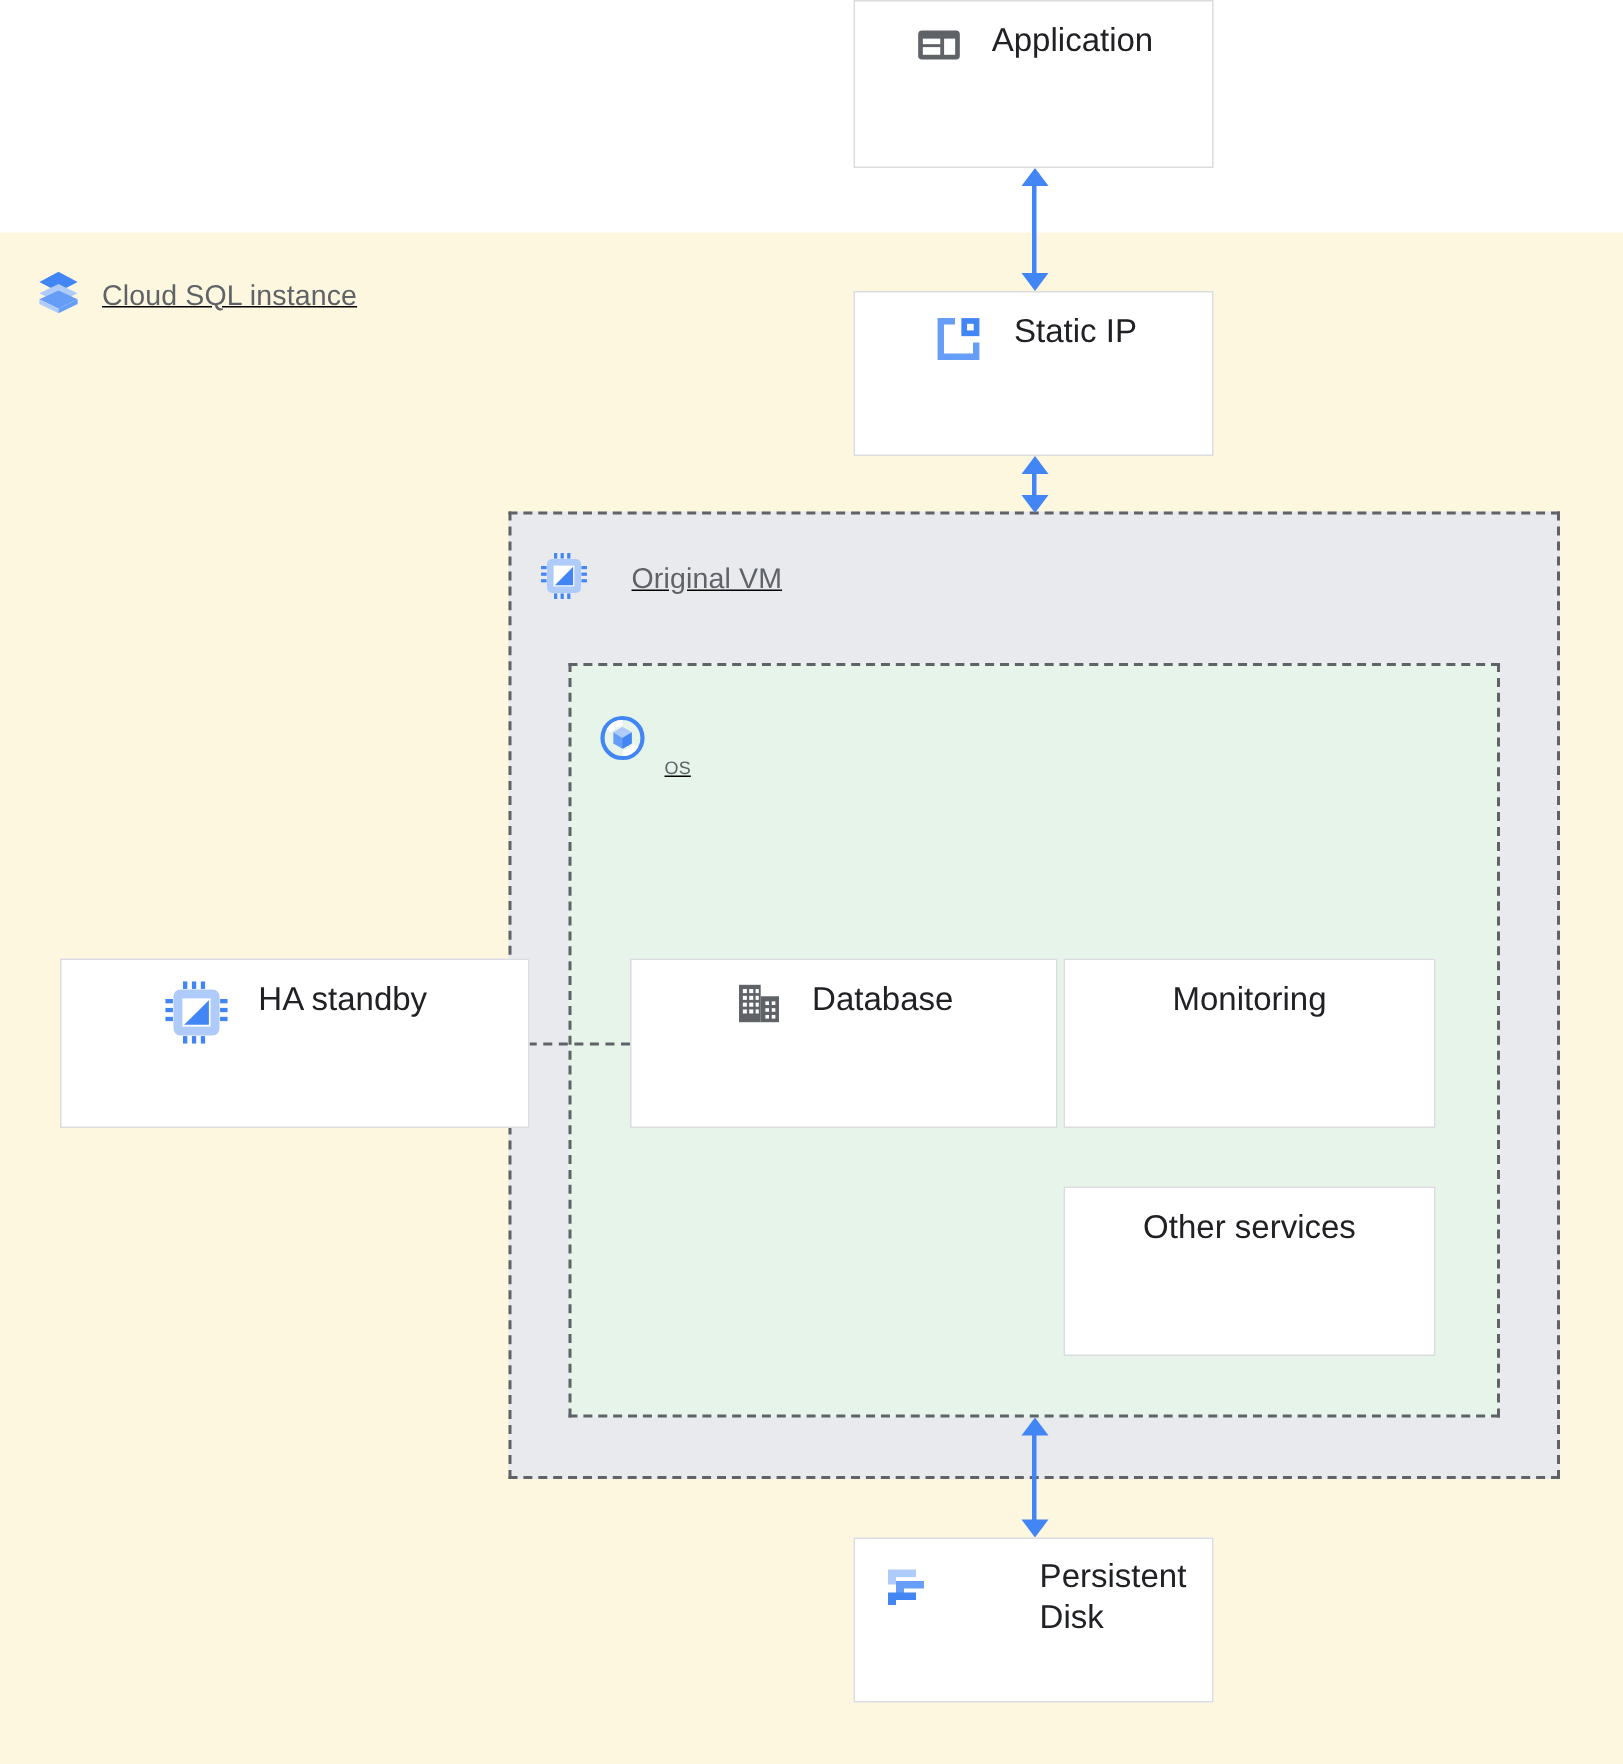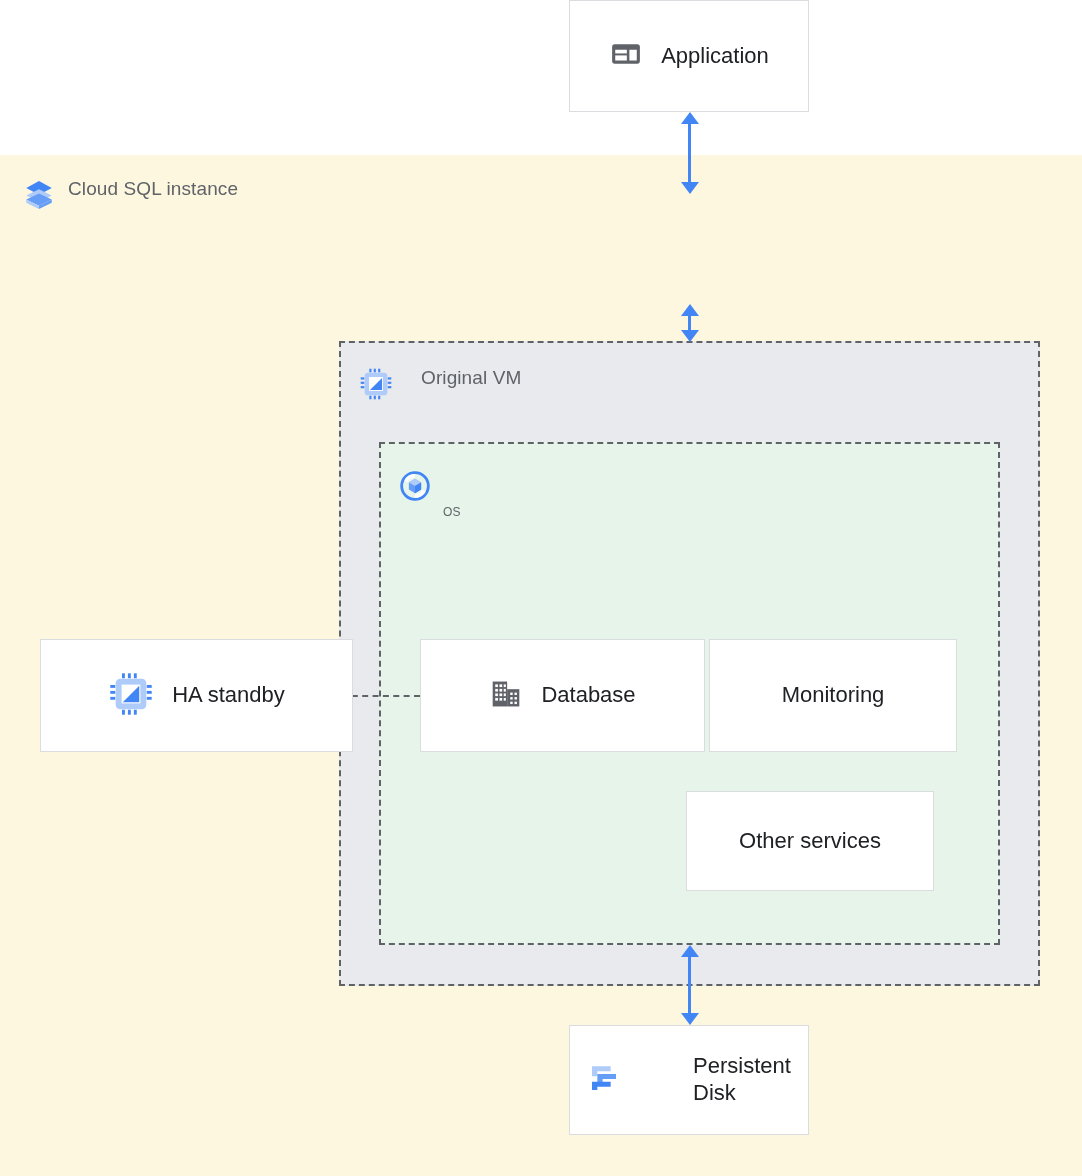--- a/index.html
+++ b/index.html
@@ -47,60 +47,60 @@
     width: 621px;
     height: 503px;
     background: #e6f4ea;
     border: 2px dashed #5f6368;
   }
 
   
   .region-title {
     position: absolute;
     display: flex;
-    align-items: flex-start;
+    align-items: center;
     gap: 12px;
     white-space: nowrap;
+    text-decoration: underline;
   }
   .region-title .label {
     font-size: 19px;
     color: #5f6368;
     letter-spacing: 0.1px;
   }
   .title-cloudsql { left: 22px; top: 178px; }
   .title-vm       { left: 359px; top: 367px; gap: 28px; }
   .title-os       { left: 399px; top: 470px; }
   .title-os .label { font-size: 12px; margin-top: 35px; }
 
   
   .node {
     position: absolute;
     box-sizing: border-box;
     background: #ffffff;
     border: 1px solid #dadce0;
     display: flex;
-    align-items: center;
     justify-content: center;
     gap: 18px;
-    padding: 0 14px;
+    padding: 12px 14px;
   }
   .node .node-label {
     font-size: 22px;
     color: #202124;
     line-height: 1.28;
   }
   .node.icon-left { justify-content: center; }
   .node.text-only .node-label { text-align: center; }
 
   .n-application { left: 569px; top: 0px;    width: 240px; height: 112px; }
   .n-staticip    { left: 569px; top: 194px;  width: 240px; height: 110px; }
   .n-logging     { left: 709px; top: 485px;  width: 248px; height: 113px; }
   .n-database    { left: 420px; top: 639px;  width: 285px; height: 113px; }
   .n-monitoring  { left: 709px; top: 639px;  width: 248px; height: 113px; }
-  .n-other       { left: 686px; top: 791px;  width: 248px; height: 100px; }
+  .n-other       { left: 709px; top: 791px;  width: 248px; height: 113px; }
   .n-hastandby   { left: 40px;  top: 639px;  width: 313px; height: 113px; }
   .n-disk        { left: 569px; top: 1025px; width: 240px; height: 110px; }
   .n-disk .node-label { line-height: 1.22; margin-left: 48px; }
 
   
   .conn { position: absolute; }
 
   .arrow-v {
     width: 3px;
     background: #4285f4;
@@ -214,20 +214,30 @@
       <svg width="34" height="34" viewBox="0 0 24 24" aria-hidden="true">
         <rect x="2.2" y="5.2" width="19.6" height="13.6" rx="1.8" fill="#5f6368"></rect>
         <rect x="4.4" y="9.0" width="8.2" height="2.6" fill="#ffffff"></rect>
         <rect x="4.4" y="13.0" width="8.2" height="3.6" fill="#ffffff"></rect>
         <rect x="14.4" y="9.0" width="5.2" height="7.6" fill="#ffffff"></rect>
       </svg>
     </span>
     <span class="node-label">Application</span>
   </div>
 
+  <div class="node n-staticip icon-left">
+    <span class="icon">
+      <svg width="38" height="38" viewBox="0 0 24 24" aria-hidden="true">
+        <path d="M3.2 3.2 L10.5 3.2 L10.5 5.9 L5.9 5.9 L5.9 18.1 L18.1 18.1 L18.1 13.5 L20.8 13.5 L20.8 20.8 L3.2 20.8 Z" fill="#669df6"></path>
+        <rect x="13.2" y="3.2" width="7.6" height="7.6" fill="#4285f4"></rect>
+        <rect x="15.6" y="5.6" width="2.8" height="2.8" fill="#ffffff"></rect>
+      </svg>
+    </span>
+    <span class="node-label">Static IP</span>
+  </div>
 
 
   <div class="node n-database icon-left">
     <span class="icon">
       <svg width="34" height="34" viewBox="0 0 24 24" aria-hidden="true">
         <rect x="2.6" y="3.2" width="10.2" height="17.6" fill="#5f6368"></rect>
         <rect x="12.8" y="8.6" width="8.6" height="12.2" fill="#5f6368"></rect>
         <g fill="#ffffff">
           <rect x="4.4" y="5.2" width="1.9" height="1.9"></rect>
           <rect x="7.4" y="5.2" width="1.9" height="1.9"></rect>

